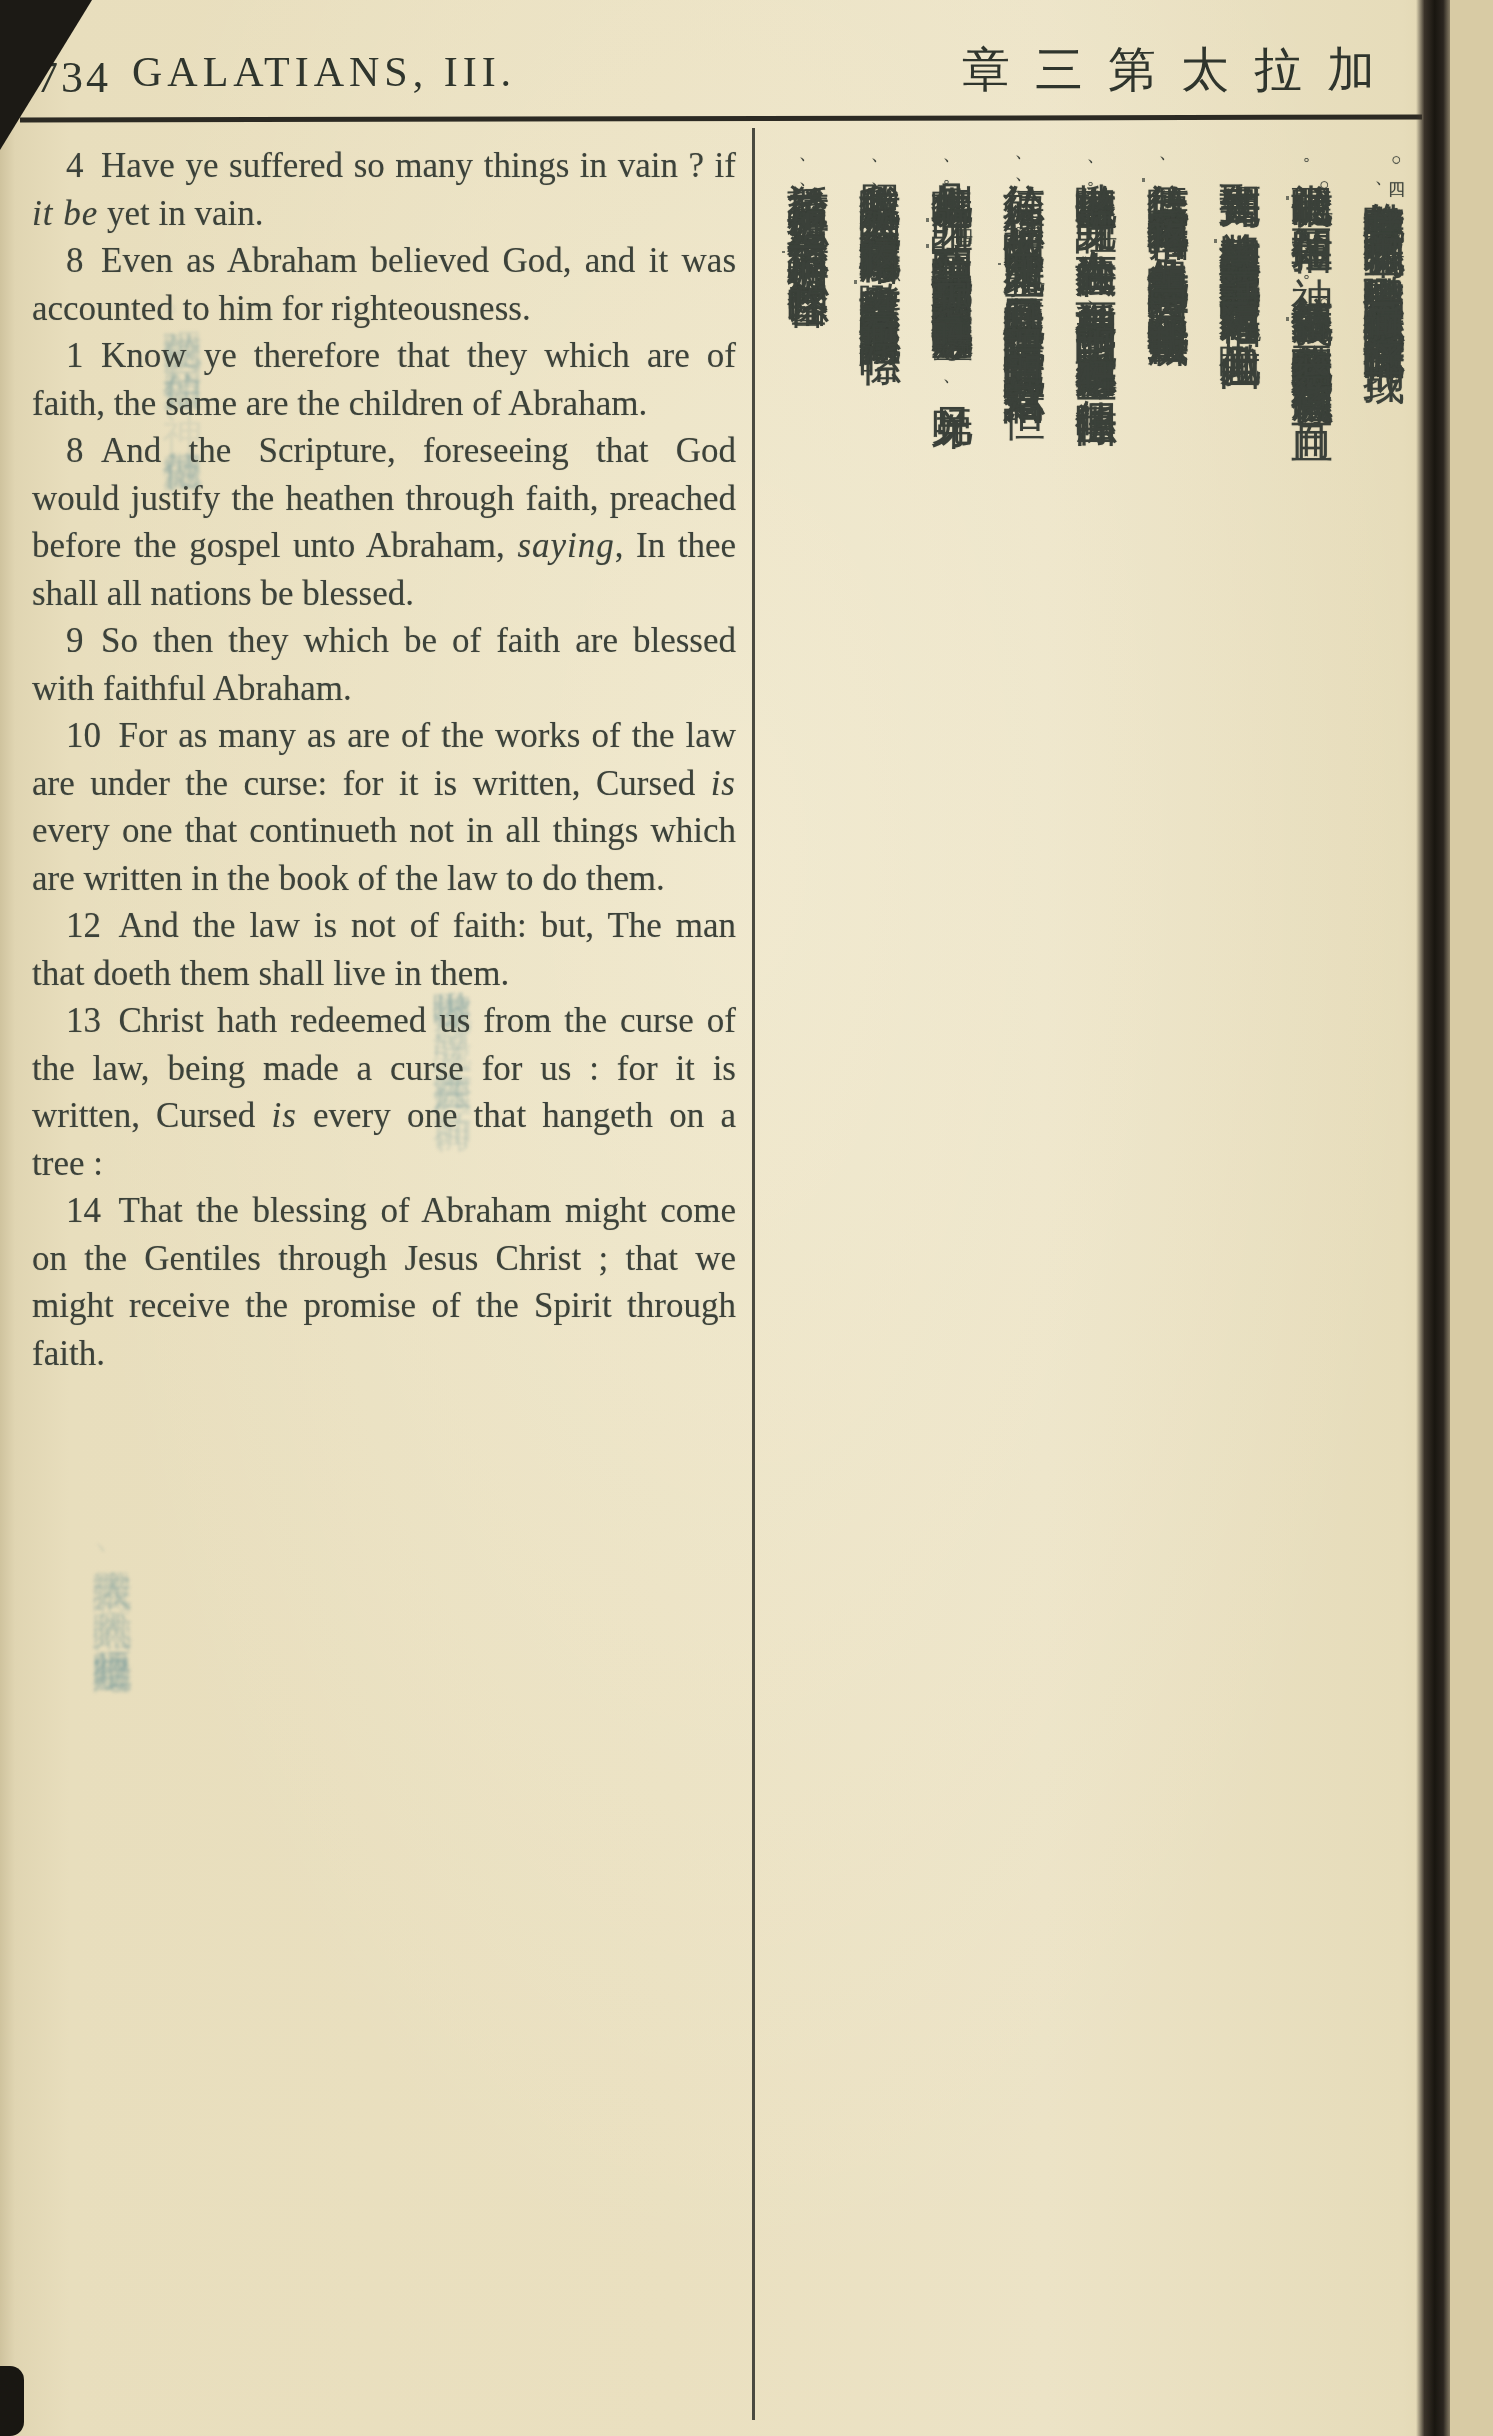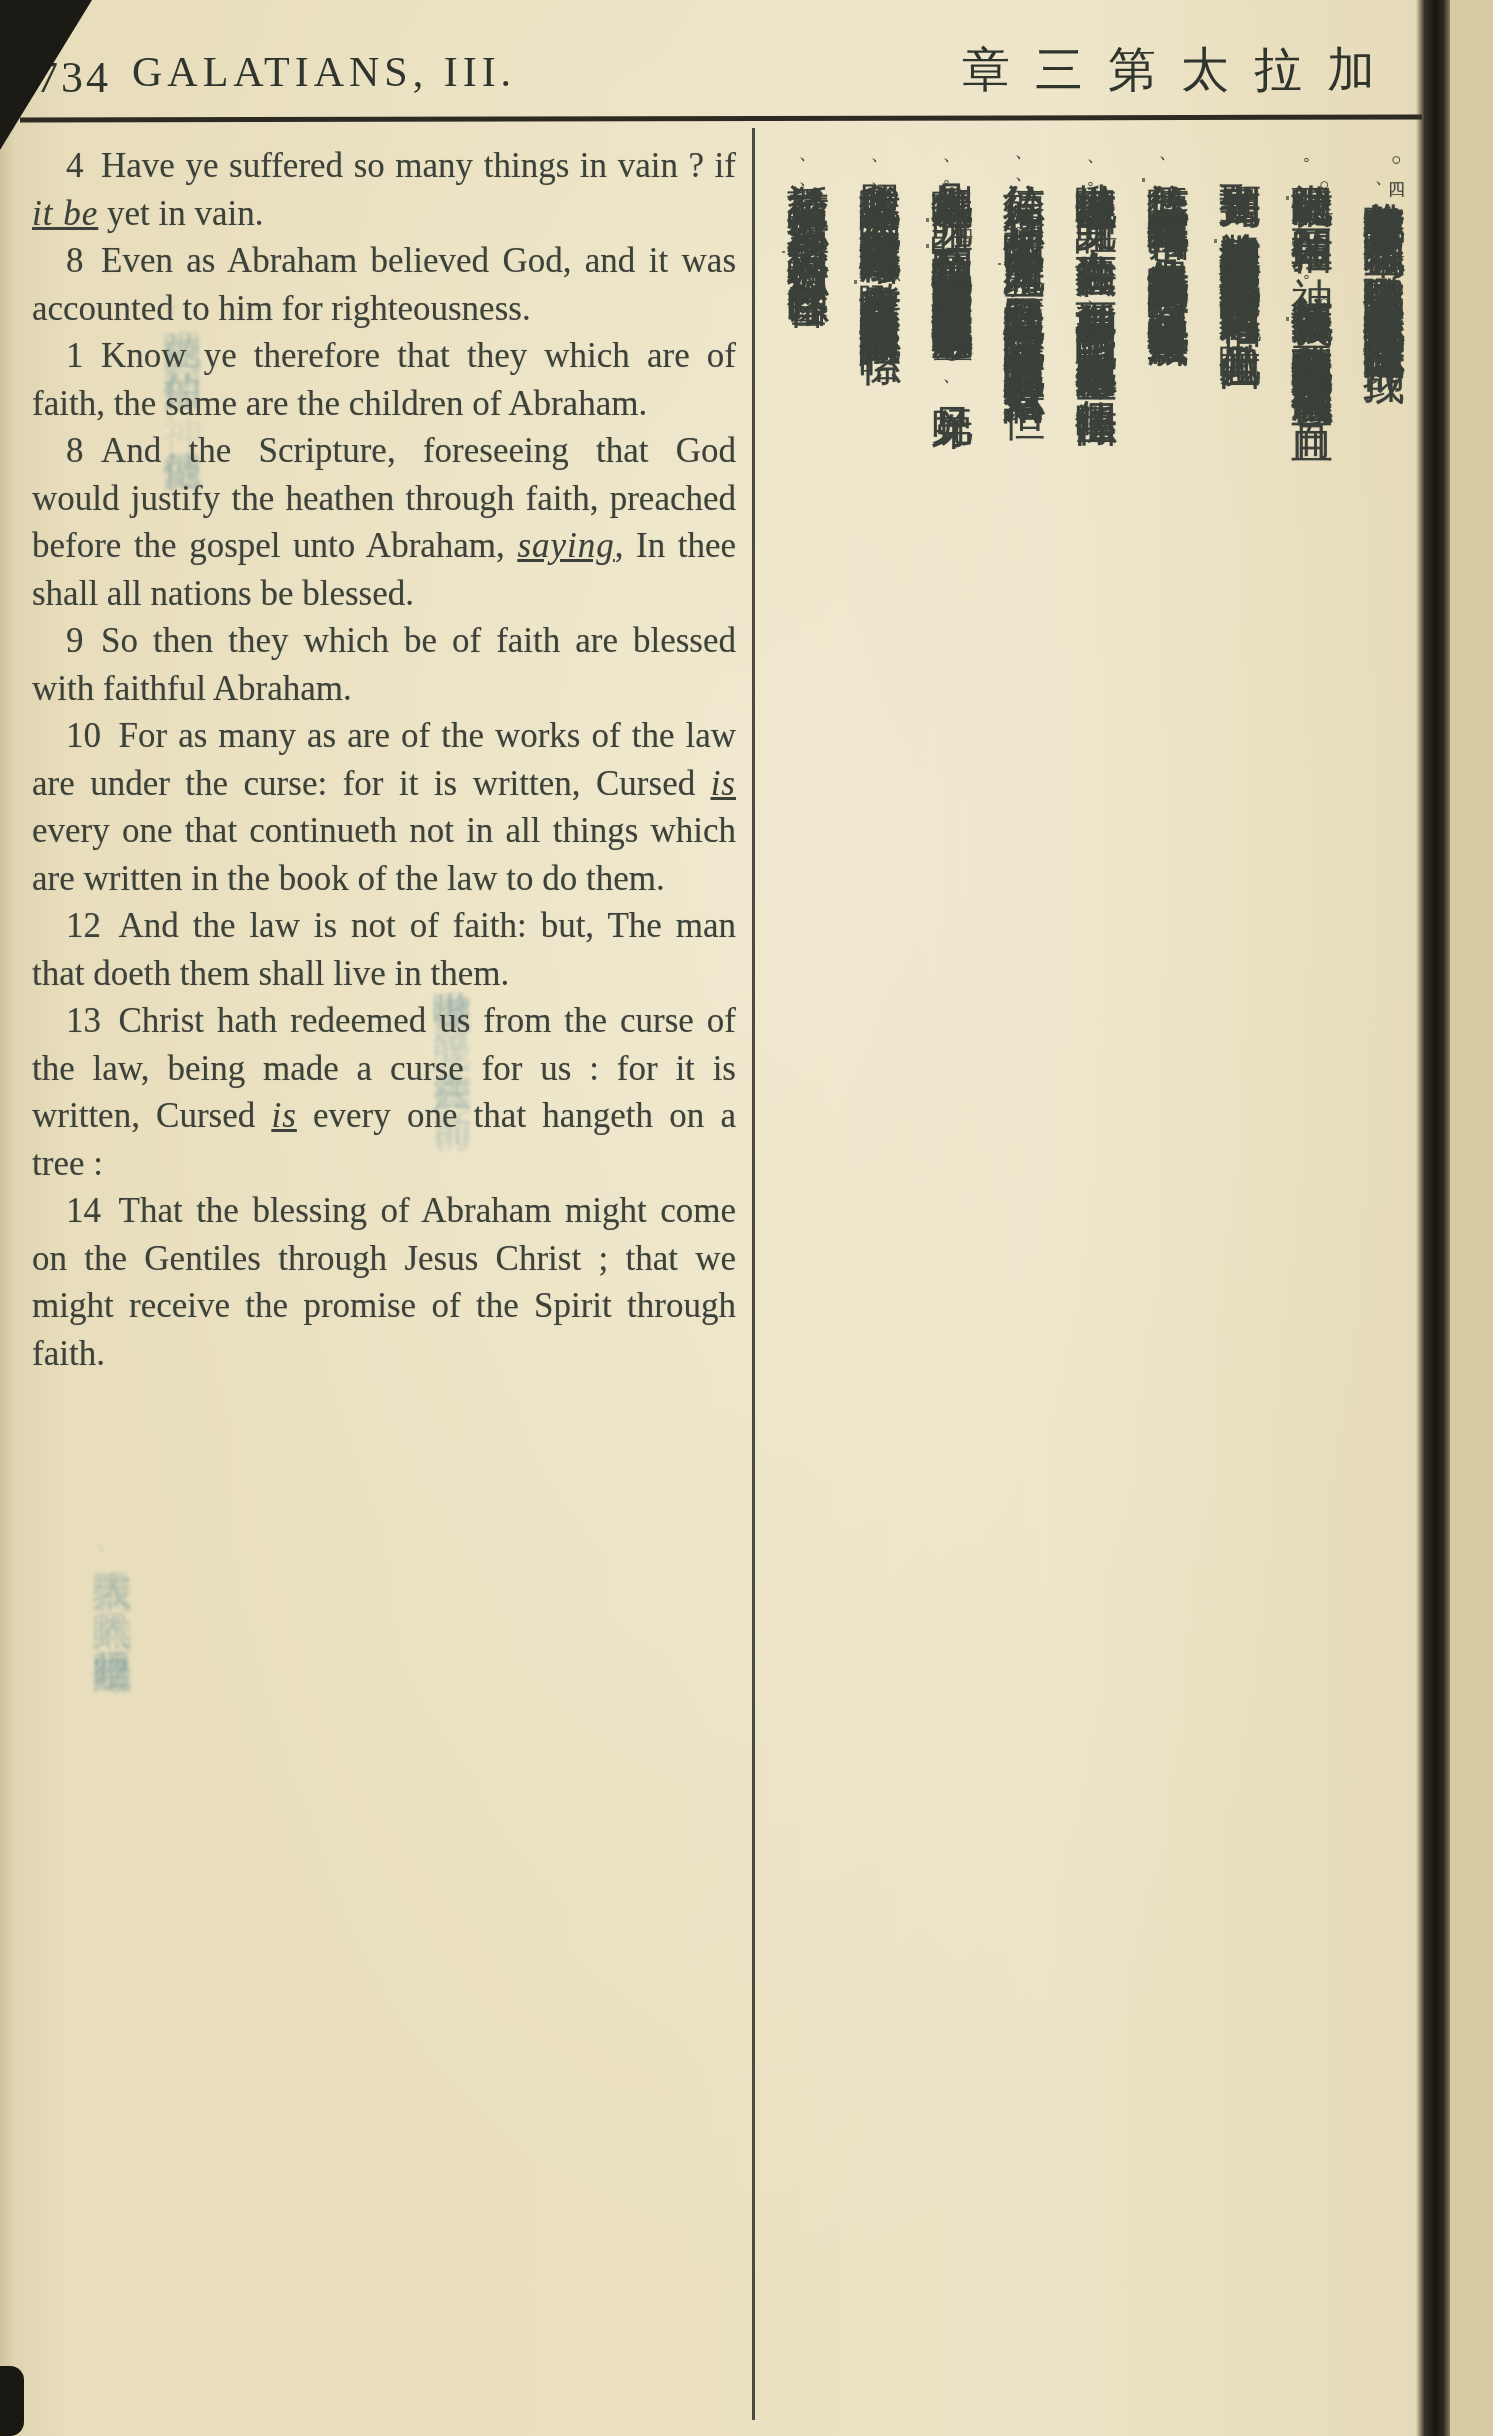--- a/index.html
+++ b/index.html
@@ -28,21 +28,21 @@
   .title-en{position:absolute;left:132px;top:48px;font-size:42px;color:#2f352d;letter-spacing:5px;}
   .title-zh{position:absolute;left:962px;top:38px;font-size:48px;color:#2f352d;
     letter-spacing:25px;white-space:nowrap;font-family:Liberation Serif, serif;}
   .hrule{position:absolute;left:20px;top:116px;width:1402px;height:5px;background:#2c2a23;
     box-shadow:0 -7px 0 -5px rgba(44,42,35,.45);transform:rotate(-0.12deg);}
   
   .col-en{position:absolute;left:32px;top:142px;width:704px;height:2280px;
     font-size:35px;line-height:47.5px;color:#3c423a;text-align:justify;
     text-shadow:0 0 1px rgba(60,66,58,.35);}
   .col-en p{margin:0;text-indent:34px;}
-  .col-en i{letter-spacing:1px;text-decoration:underline;}
+  .col-en i{letter-spacing:1px;}
   .vdivider{position:absolute;left:752px;top:128px;width:3px;height:2292px;background:#4a4a40;}
   
   .col-zh{position:absolute;left:770px;top:150px;width:650px;height:2276px;
     writing-mode:vertical-rl;text-orientation:upright;
     font-size:42px;line-height:72px;color:#3b413a;
     text-shadow:0 0 1px rgba(59,65,58,.4);}
   .zcol{letter-spacing:1px;}
   .vm{font-size:17px;letter-spacing:0;position:relative;left:12px;line-height:72px;}
   .punct{font-size:19px;letter-spacing:0;}
   .pn{border-left:3px solid rgba(60,66,58,.7);}

